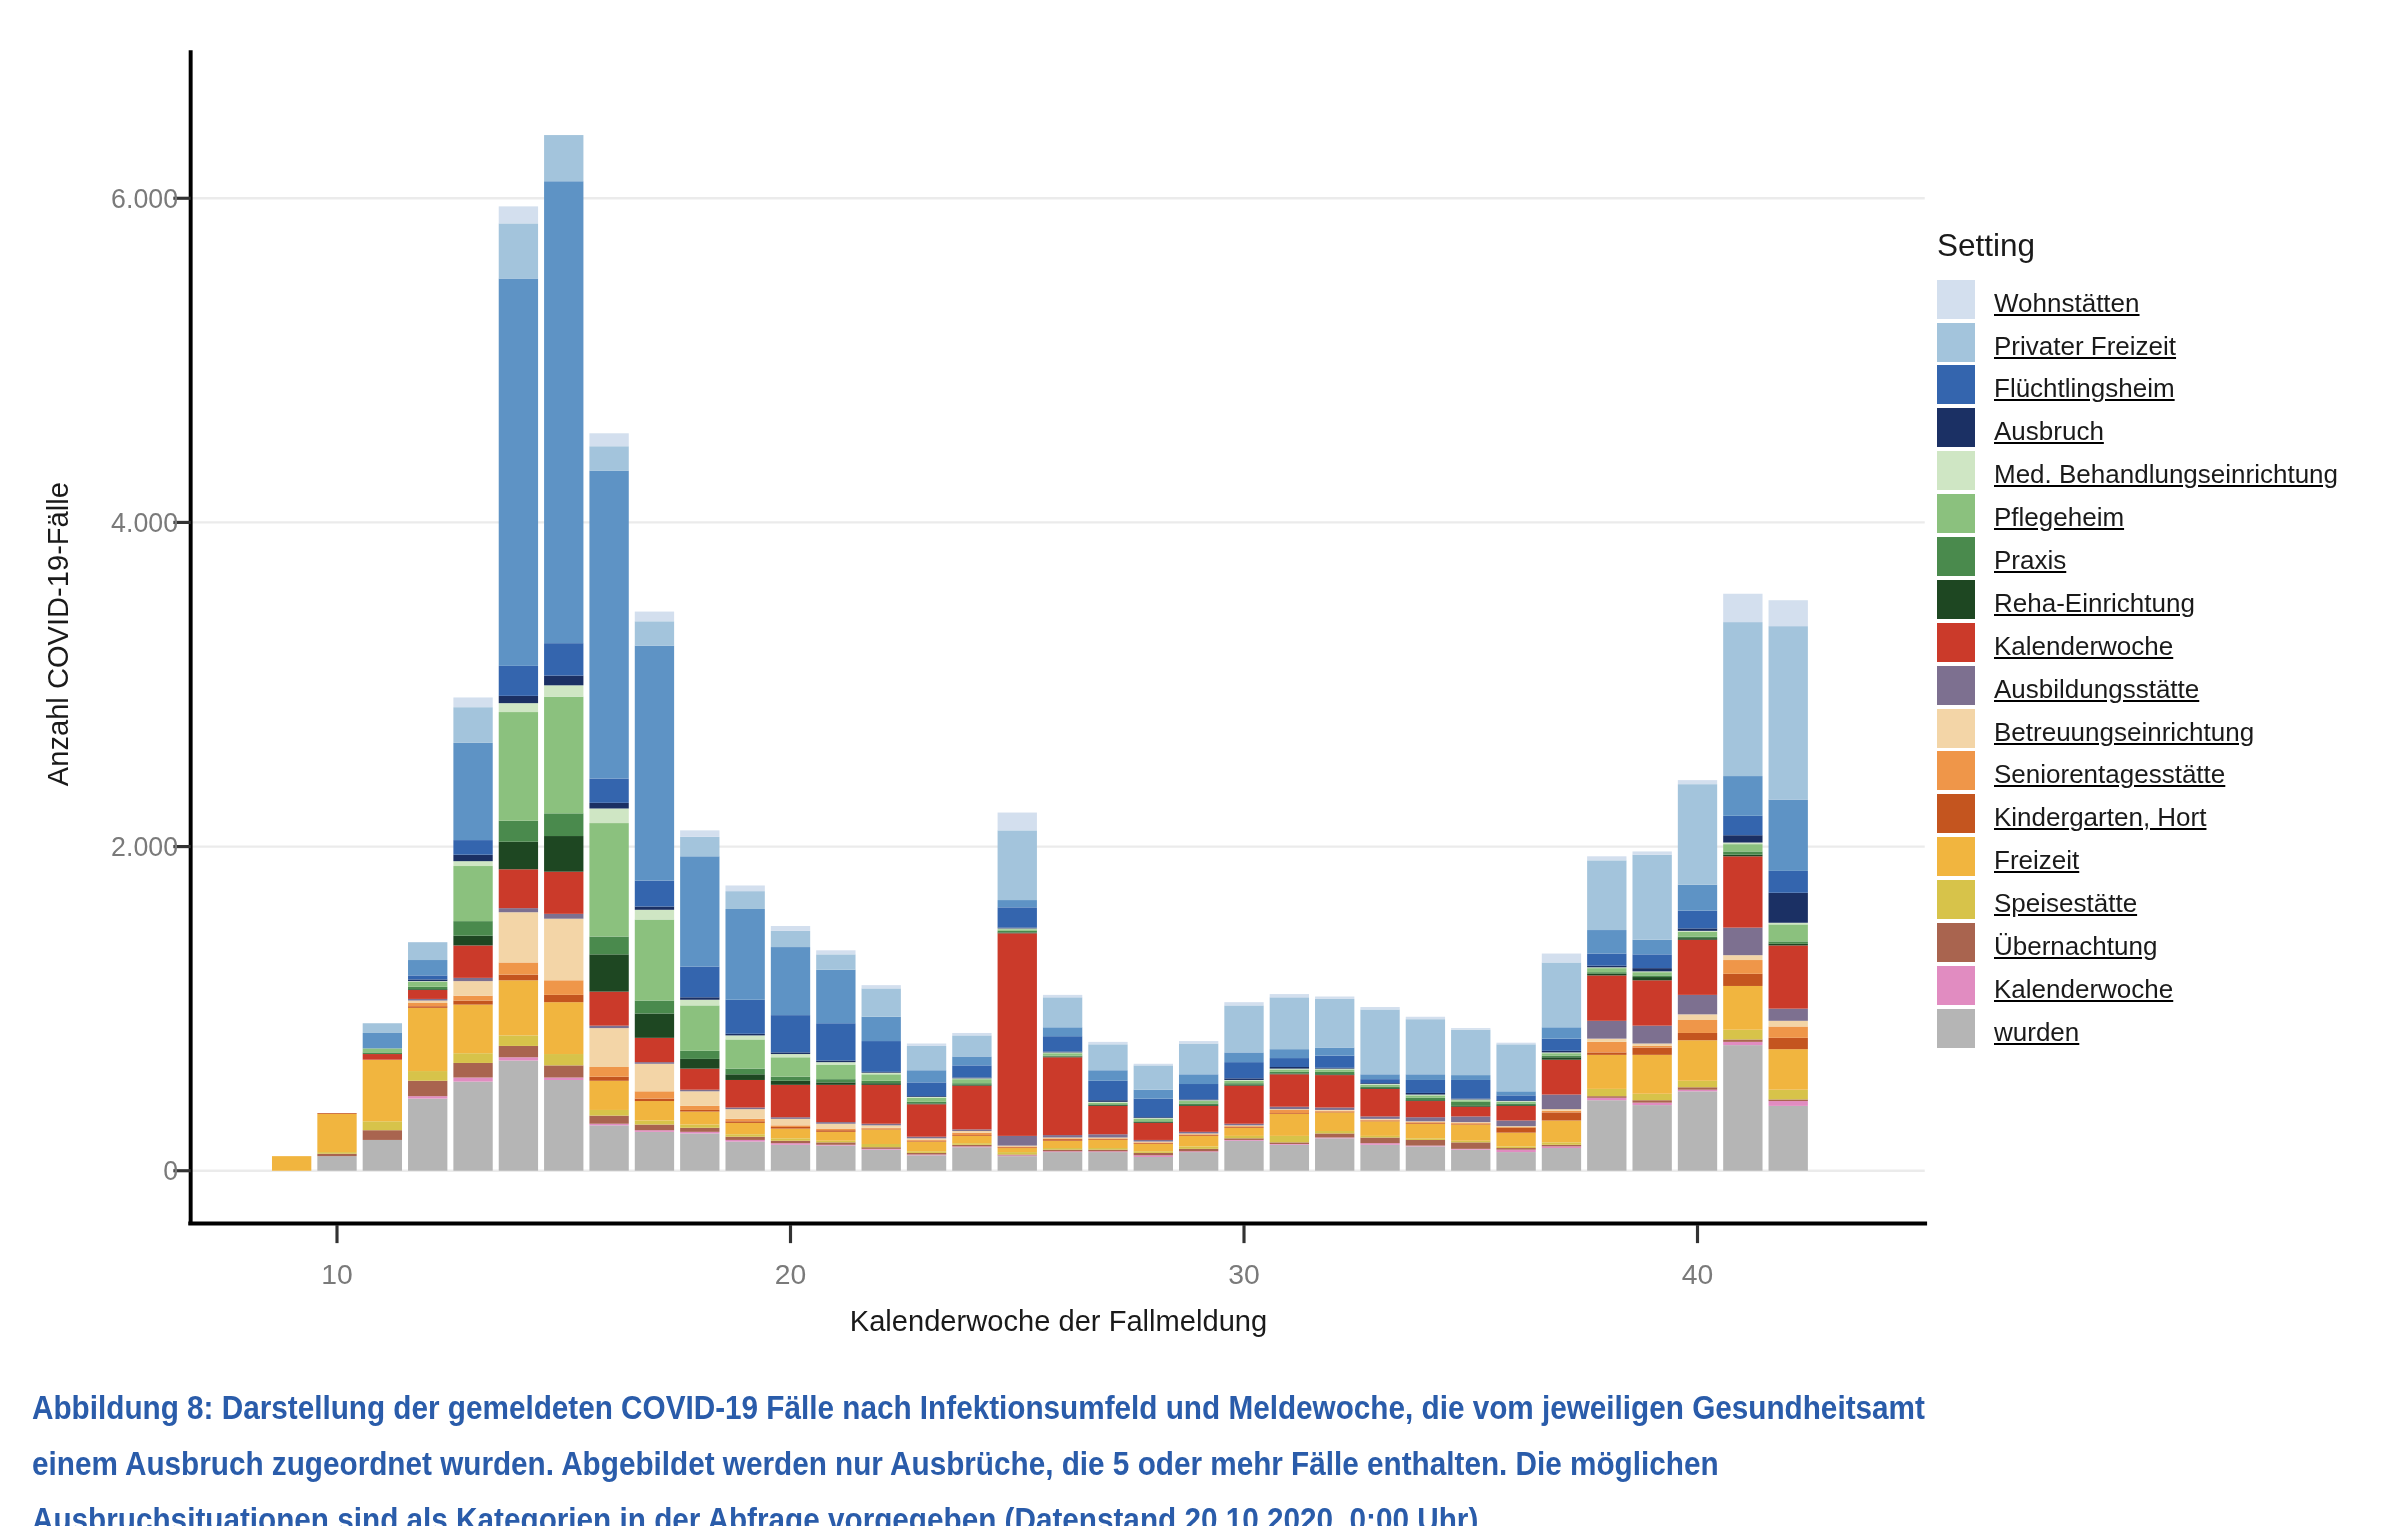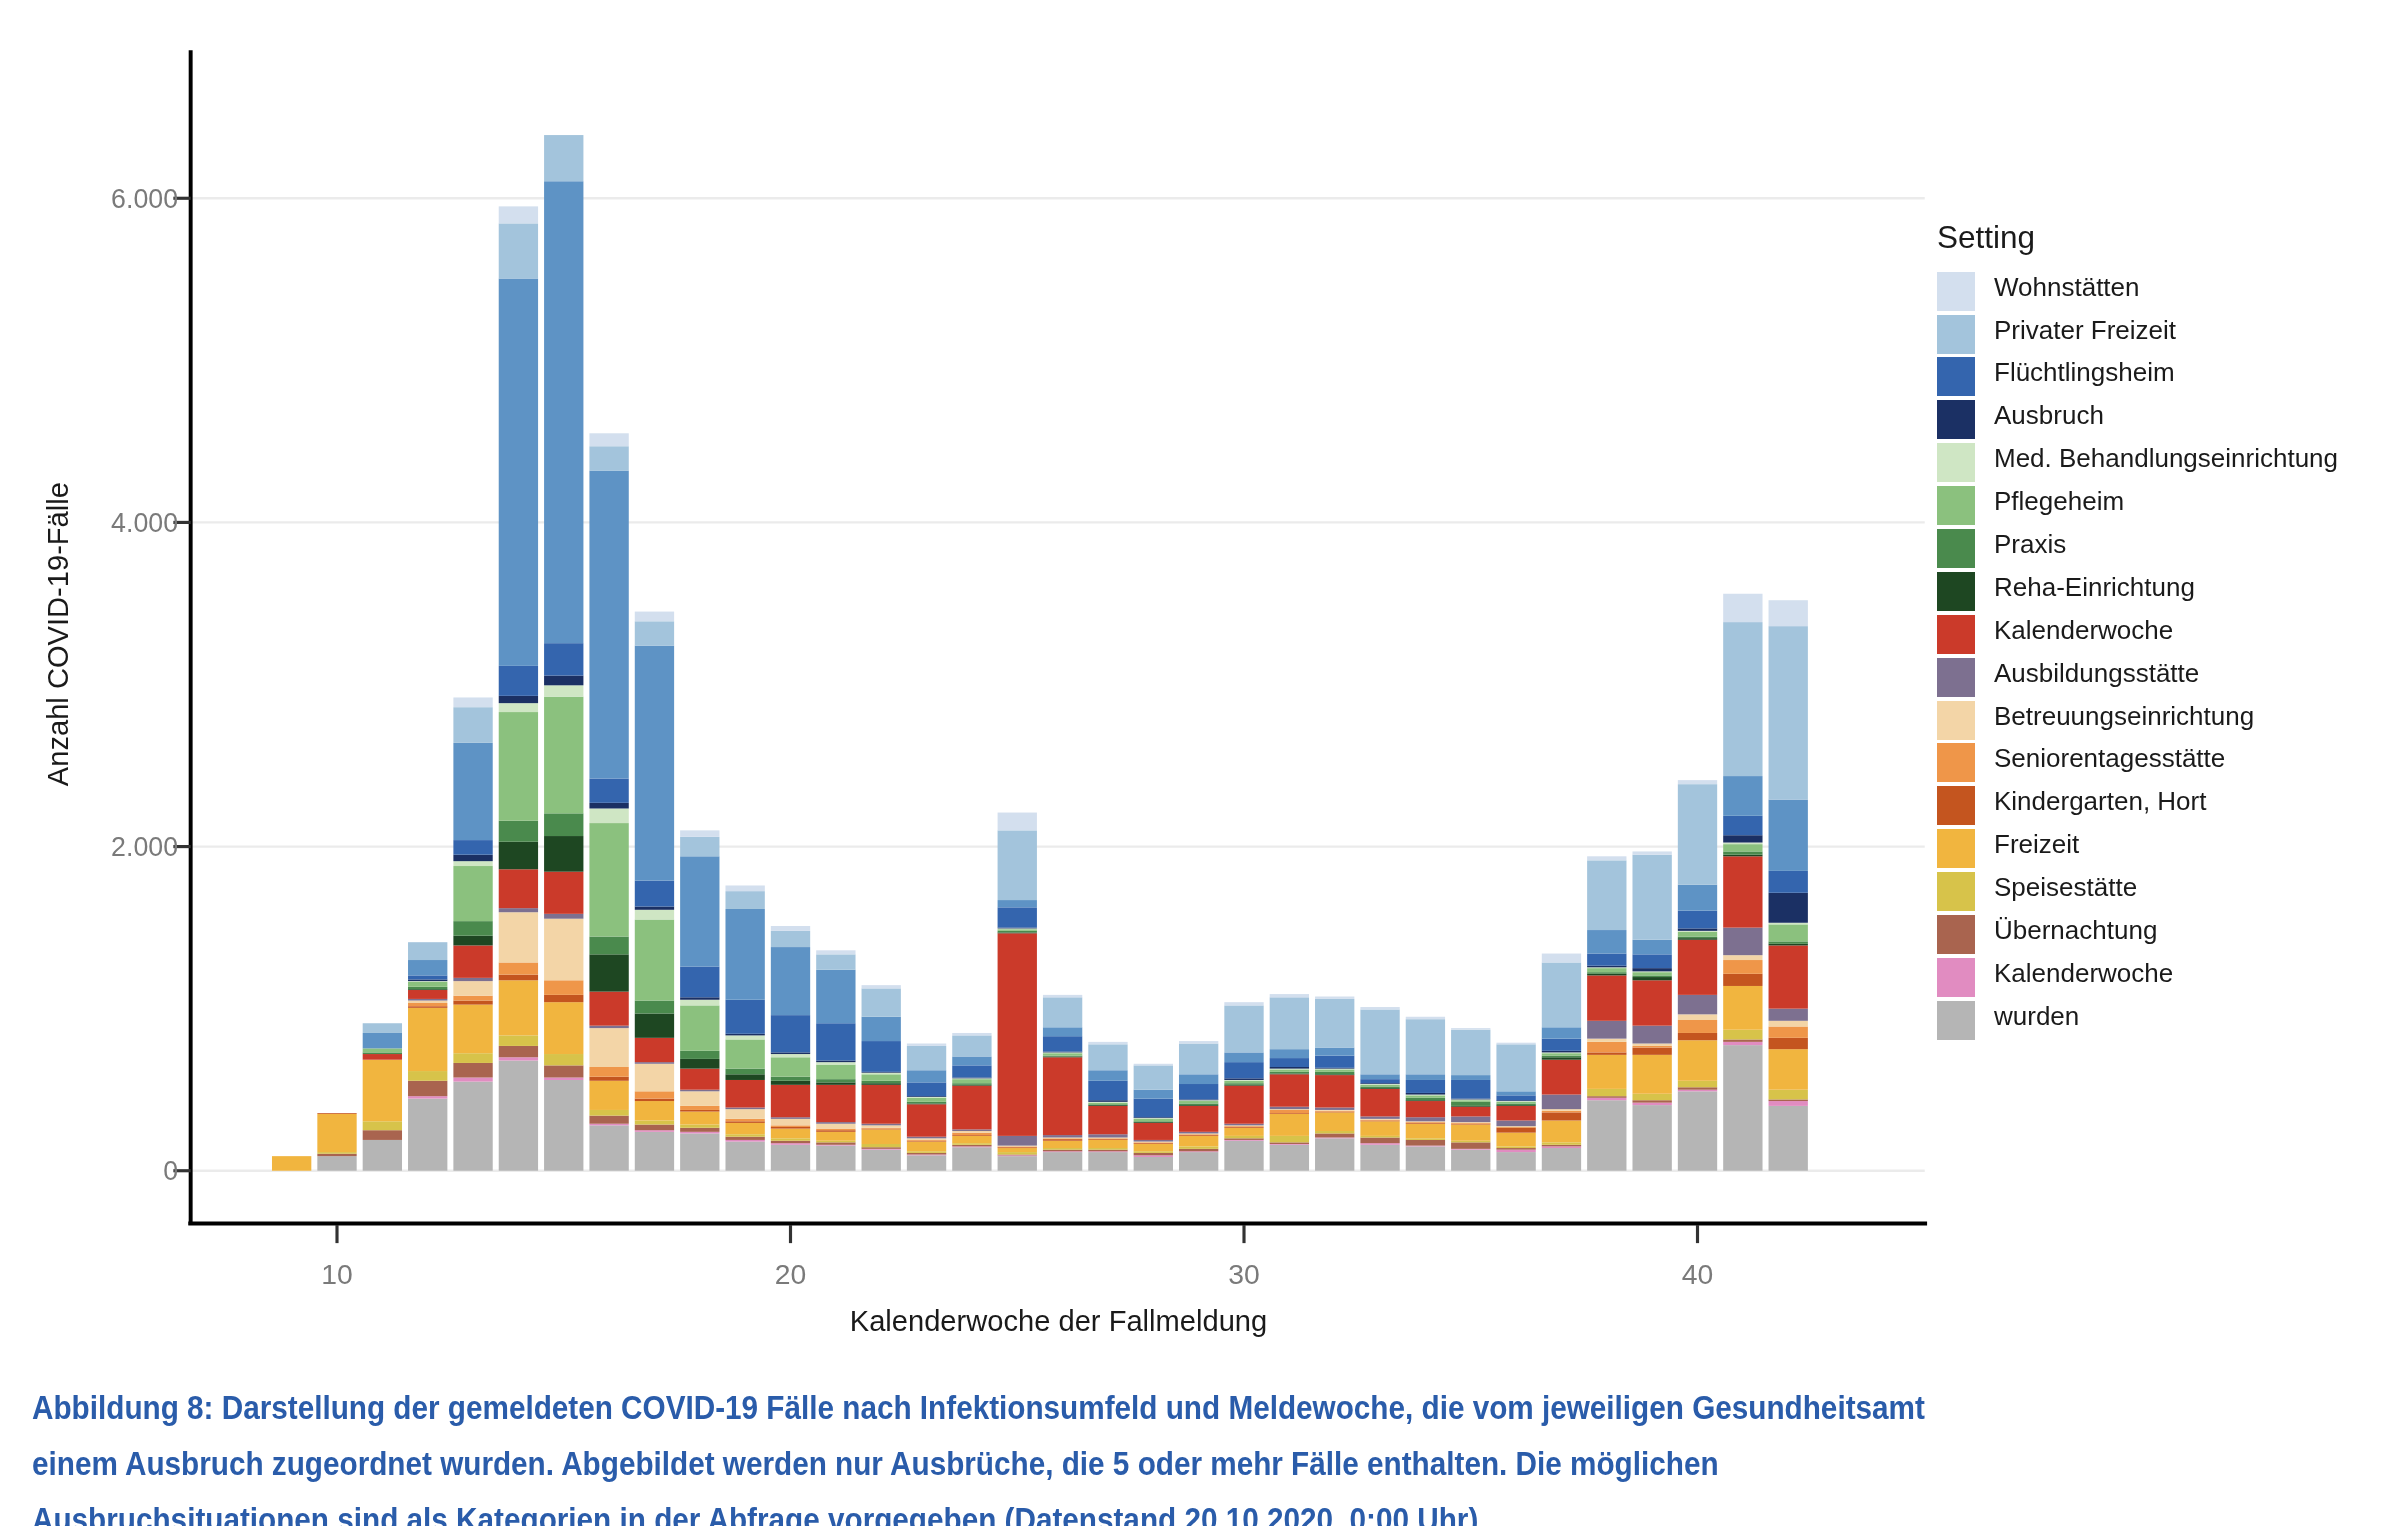--- a/index.html
+++ b/index.html
@@ -1,23 +1,23 @@
 <!DOCTYPE html>
 <html style="font-size:12.6px"><head>
 <meta charset="utf-8">
 <style>
   html,body{margin:0;padding:0;background:#ffffff;}
   .page{position:relative;width:2401px;height:1526px;background:#ffffff;
         font-family:"Liberation Sans",sans-serif;overflow:hidden;}
   #chart{position:absolute;left:0;top:0;}
   .axis-title{font-size:37px;fill:#1a1a1a;}
   .tick-label{fill:#7a7a7a;}
-  .legend{position:absolute;left:1937px;top:219px;}
+  .legend{position:absolute;left:1937px;top:227px;}
   .legend-title{font-size:31.5px;color:#1a1a1a;margin:0 0 15.7px 0;}
-  .legend-row{display:flex;align-items:flex-start;height:39px;margin-bottom:3.9px;}
+  .legend-row{display:flex;align-items:flex-end;height:39px;margin-bottom:3.9px;text-decoration:underline;}
   .legend-swatch{width:38px;height:39px;flex:0 0 38px;}
   .legend-label{margin-left:19px;font-size:26px;color:#1a1a1a;white-space:nowrap;}
   .caption{position:absolute;left:31.5px;top:1380px;width:2628px;
            transform:scaleX(0.9);transform-origin:left top;
            font-weight:bold;font-size:33px;line-height:56px;color:#2a5caa;}
 </style>
 </head>
 <body>
 
 <div class="page">

